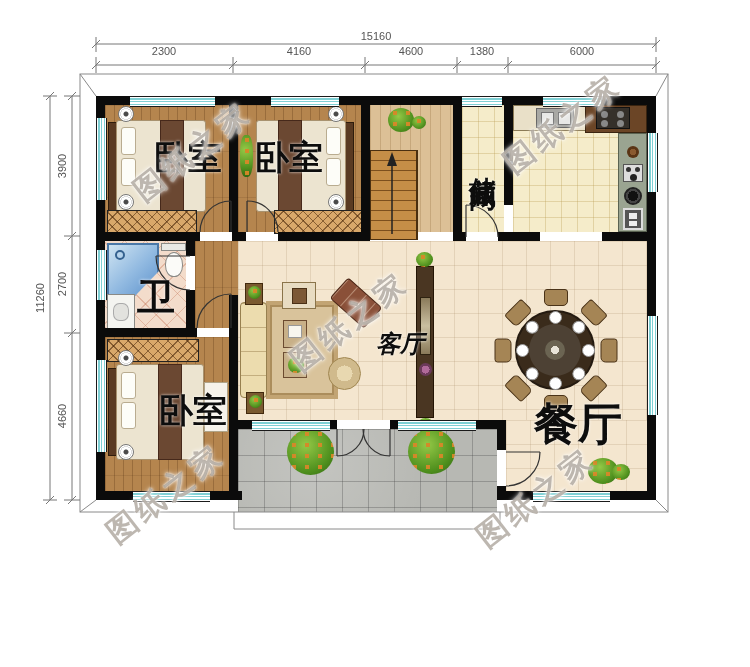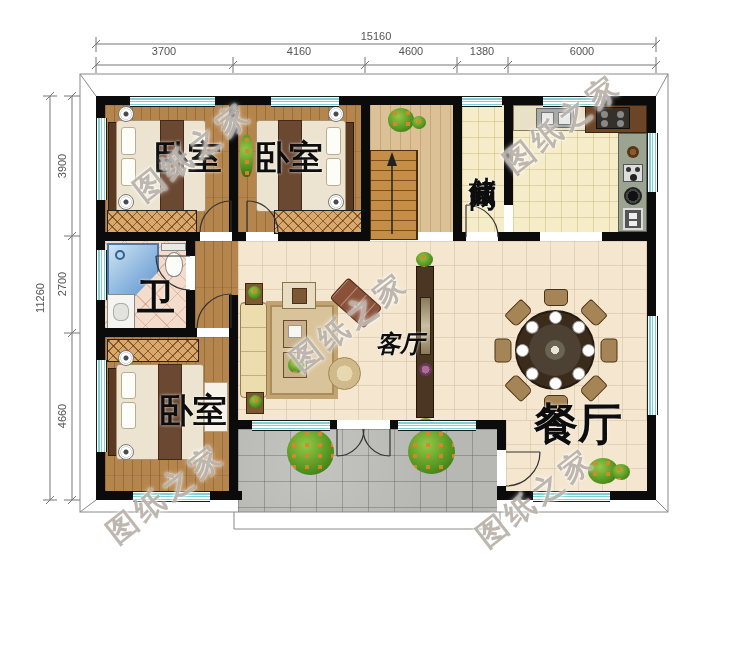--- a/index.html
+++ b/index.html
@@ -68,21 +68,21 @@
   svg{position:absolute;left:0;top:0;pointer-events:none;}
   .stairs{position:absolute;background:repeating-linear-gradient(to bottom,#c58e47 0 9px,#7c4f1d 9px 10px);
           border:1px solid #4a2f10;border-right:2px solid #4a2f10;}
 </style>
 </head>
 <body>
 
 <div id="stage">
 
   <div class="dim" style="left:376px;top:36px;">15160</div>
-  <div class="dim" style="left:164px;top:51px;">3700</div>
+  <div class="dim" style="left:164px;top:51px;">2300</div>
   <div class="dim" style="left:299px;top:51px;">4160</div>
   <div class="dim" style="left:411px;top:51px;">4600</div>
   <div class="dim" style="left:482px;top:51px;">1380</div>
   <div class="dim" style="left:582px;top:51px;">6000</div>
   <div class="dim dim-v" style="left:40px;top:298px;">11260</div>
   <div class="dim dim-v" style="left:62px;top:166px;">3900</div>
   <div class="dim dim-v" style="left:62px;top:284px;">2700</div>
   <div class="dim dim-v" style="left:62px;top:416px;">4660</div>
 
   <div class="floor wood" style="left:105px;top:105px;width:124px;height:127px;"></div>

